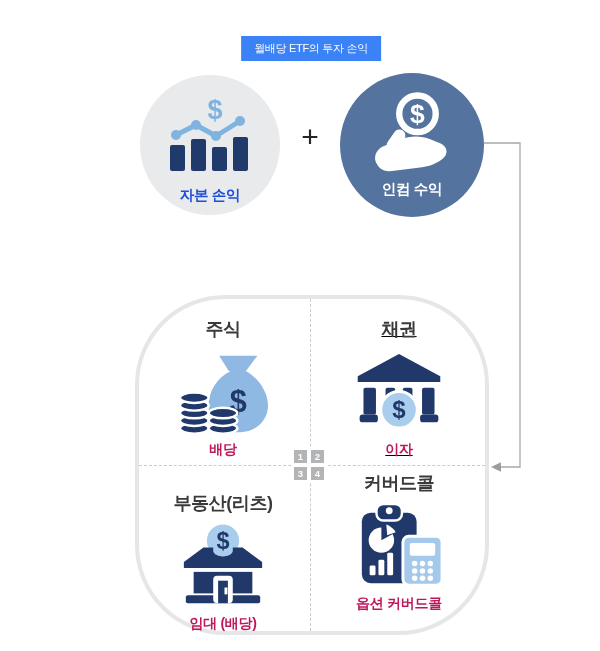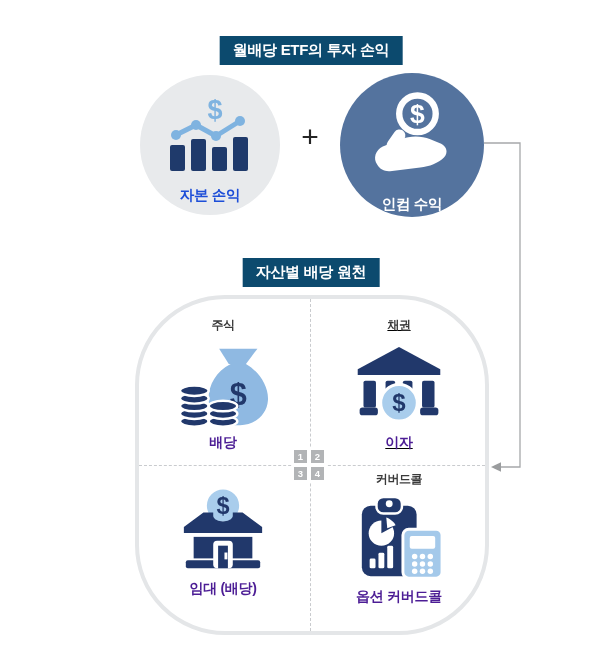--- a/index.html
+++ b/index.html
@@ -2,51 +2,51 @@
 <html><head>
 <meta charset="utf-8">
 <style>
   html,body{margin:0;padding:0;background:#fff;}
   .canvas{
     position:relative;width:600px;height:651px;background:#ffffff;overflow:hidden;
     font-family:"Liberation Sans",sans-serif;
   }
   .badge{
     position:absolute;left:311px;transform:translateX(-50%);
-    background:#0c4a6e;color:#fff;font-weight:700;font-size:15px;
+    background:#3b82f6;color:#fff;font-weight:400;font-size:11px;
     padding:5px 13px;letter-spacing:-0.3px;white-space:nowrap;
   }
   .circle{position:absolute;border-radius:50%;display:flex;flex-direction:column;align-items:center;}
   .circle.capital{left:140px;top:75px;width:140px;height:140px;background:#e8eaec;padding-top:20px;box-sizing:border-box;}
   .circle.income{left:340px;top:73px;width:144px;height:144px;background:#54739e;padding-top:17px;box-sizing:border-box;}
   .circle-label{font-size:14.5px;letter-spacing:-0.3px;white-space:nowrap;}
   .circle.capital .circle-label{color:#1d4ed8;font-weight:600;margin-top:11px;}
-  .circle.income .circle-label{color:#ffffff;font-weight:700;margin-top:21px;}
+  .circle.income .circle-label{color:#ffffff;font-weight:700;margin-top:6px;}
   .plus{position:absolute;left:296px;top:120px;width:28px;text-align:center;
     font-size:30px;font-weight:400;color:#252525;}
   .overlay{position:absolute;left:0;top:0;pointer-events:none;}
   .matrix{
     position:absolute;left:135px;top:295px;width:354px;height:340px;box-sizing:border-box;
     border:4px solid #e4e6e8;border-radius:90px;background:#fff;
   }
   .divider-v{position:absolute;left:310px;top:299px;height:332px;width:0;border-left:1px dashed #c9cbce;}
   .divider-h{position:absolute;left:139px;top:465px;width:346px;height:0;border-top:1px dashed #c9cbce;}
   .chip{
     position:absolute;width:13px;height:13px;background:#b2b4b6;color:#fff;
     font-size:9.5px;font-weight:700;display:flex;align-items:center;justify-content:center;
     box-shadow:0 0 0 2px #fff;
   }
   .quad{position:absolute;display:flex;flex-direction:column;align-items:center;}
   .quad.q1{left:139px;top:306px;width:168px;height:156px;}
   .quad.q2{left:313px;top:306px;width:172px;height:156px;text-decoration:underline;}
   .quad.q3{left:139px;top:480px;width:168px;height:152px;}
   .quad.q4{left:313px;top:460px;width:172px;height:152px;}
-  .quad-title{font-size:12px;font-weight:700;color:#3a3a3a;letter-spacing:-0.4px;margin-top:11px;}
+  .quad-title{font-size:18px;font-weight:700;color:#3a3a3a;letter-spacing:-0.4px;margin-top:11px;}
   .quad-icon{margin-top:7px;height:88px;display:flex;align-items:center;justify-content:center;}
-  .quad-source{font-size:14px;font-weight:600;color:#4c1d95;letter-spacing:-0.3px;margin-top:5px;}
+  .quad-source{font-size:14px;font-weight:600;color:#be185d;letter-spacing:-0.3px;margin-top:5px;}
   .svgtext{font-family:"Liberation Sans",sans-serif;font-weight:800;}
 </style>
 </head>
 <body>
 
 <div class="canvas">
 
   <div class="badge" style="top:36px;">월배당 ETF의 투자 손익</div>
 
   <div class="circle capital">
@@ -75,21 +75,20 @@
       <path d="M10,82 C5,75 8,66 16,62 L36,54 C46,50 58,50 68,54 L80,59 C86,62 88,69 83,74 C77,80 67,84 57,85 L24,89 C18,89.5 13,87 10,82 Z" fill="#ffffff"></path>
     </svg>
     <div class="circle-label">인컴 수익</div>
   </div>
 
   <svg class="overlay" width="600" height="651" viewBox="0 0 600 651">
     <path d="M484,143 H520 V467 H498" fill="none" stroke="#a6a8aa" stroke-width="1.3"></path>
     <path d="M491,467 L501,462.3 L501,471.7 Z" fill="#9a9c9e"></path>
   </svg>
 
-  <div class="badge" style="top:258px;">자산별 배당 원천</div>
 
   <div class="matrix"></div>
   <div class="divider-v"></div>
   <div class="divider-h"></div>
 
   <div class="quad q1">
     <div class="quad-title">주식</div>
     <div class="quad-icon">
       <svg width="100" height="88" viewBox="0 0 104 92">
         <path d="M48,8 L88,8 L76,24 L58,24 Z" fill="#8fb9e2"></path>
@@ -127,20 +126,21 @@
     </div>
     <div class="quad-source">이자</div>
   </div>
 
   <div class="chip" style="left:294px;top:450px;">1</div>
   <div class="chip" style="left:311px;top:450px;">2</div>
   <div class="chip" style="left:294px;top:467px;">3</div>
   <div class="chip" style="left:311px;top:467px;">4</div>
 
   <div class="quad q3">
+    <div class="quad-title">부동산(리츠)</div>
     <div class="quad-icon">
       <svg width="98" height="90" viewBox="0 0 100 92">
         <circle cx="50" cy="20" r="18" fill="#a9cdec" stroke="#ffffff" stroke-width="3"></circle>
         <text class="svgtext" x="50" y="29" font-size="24" fill="#21386b" text-anchor="middle">$</text>
         <path d="M10,48 L10,42 L30,27 L40,27 L40,31 C42,38 58,38 60,31 L60,27 L70,27 L90,42 L90,48 Z" fill="#21386b"></path>
         <rect x="20" y="52" width="60" height="22" fill="#21386b"></rect>
         <rect x="12" y="76" width="76" height="8" rx="2" fill="#21386b"></rect>
         <rect x="40" y="56" width="20" height="28" rx="4" fill="#ffffff"></rect>
         <rect x="45" y="61" width="10" height="23" fill="#21386b"></rect>
         <rect x="51.5" y="68" width="3" height="7" fill="#ffffff"></rect>

